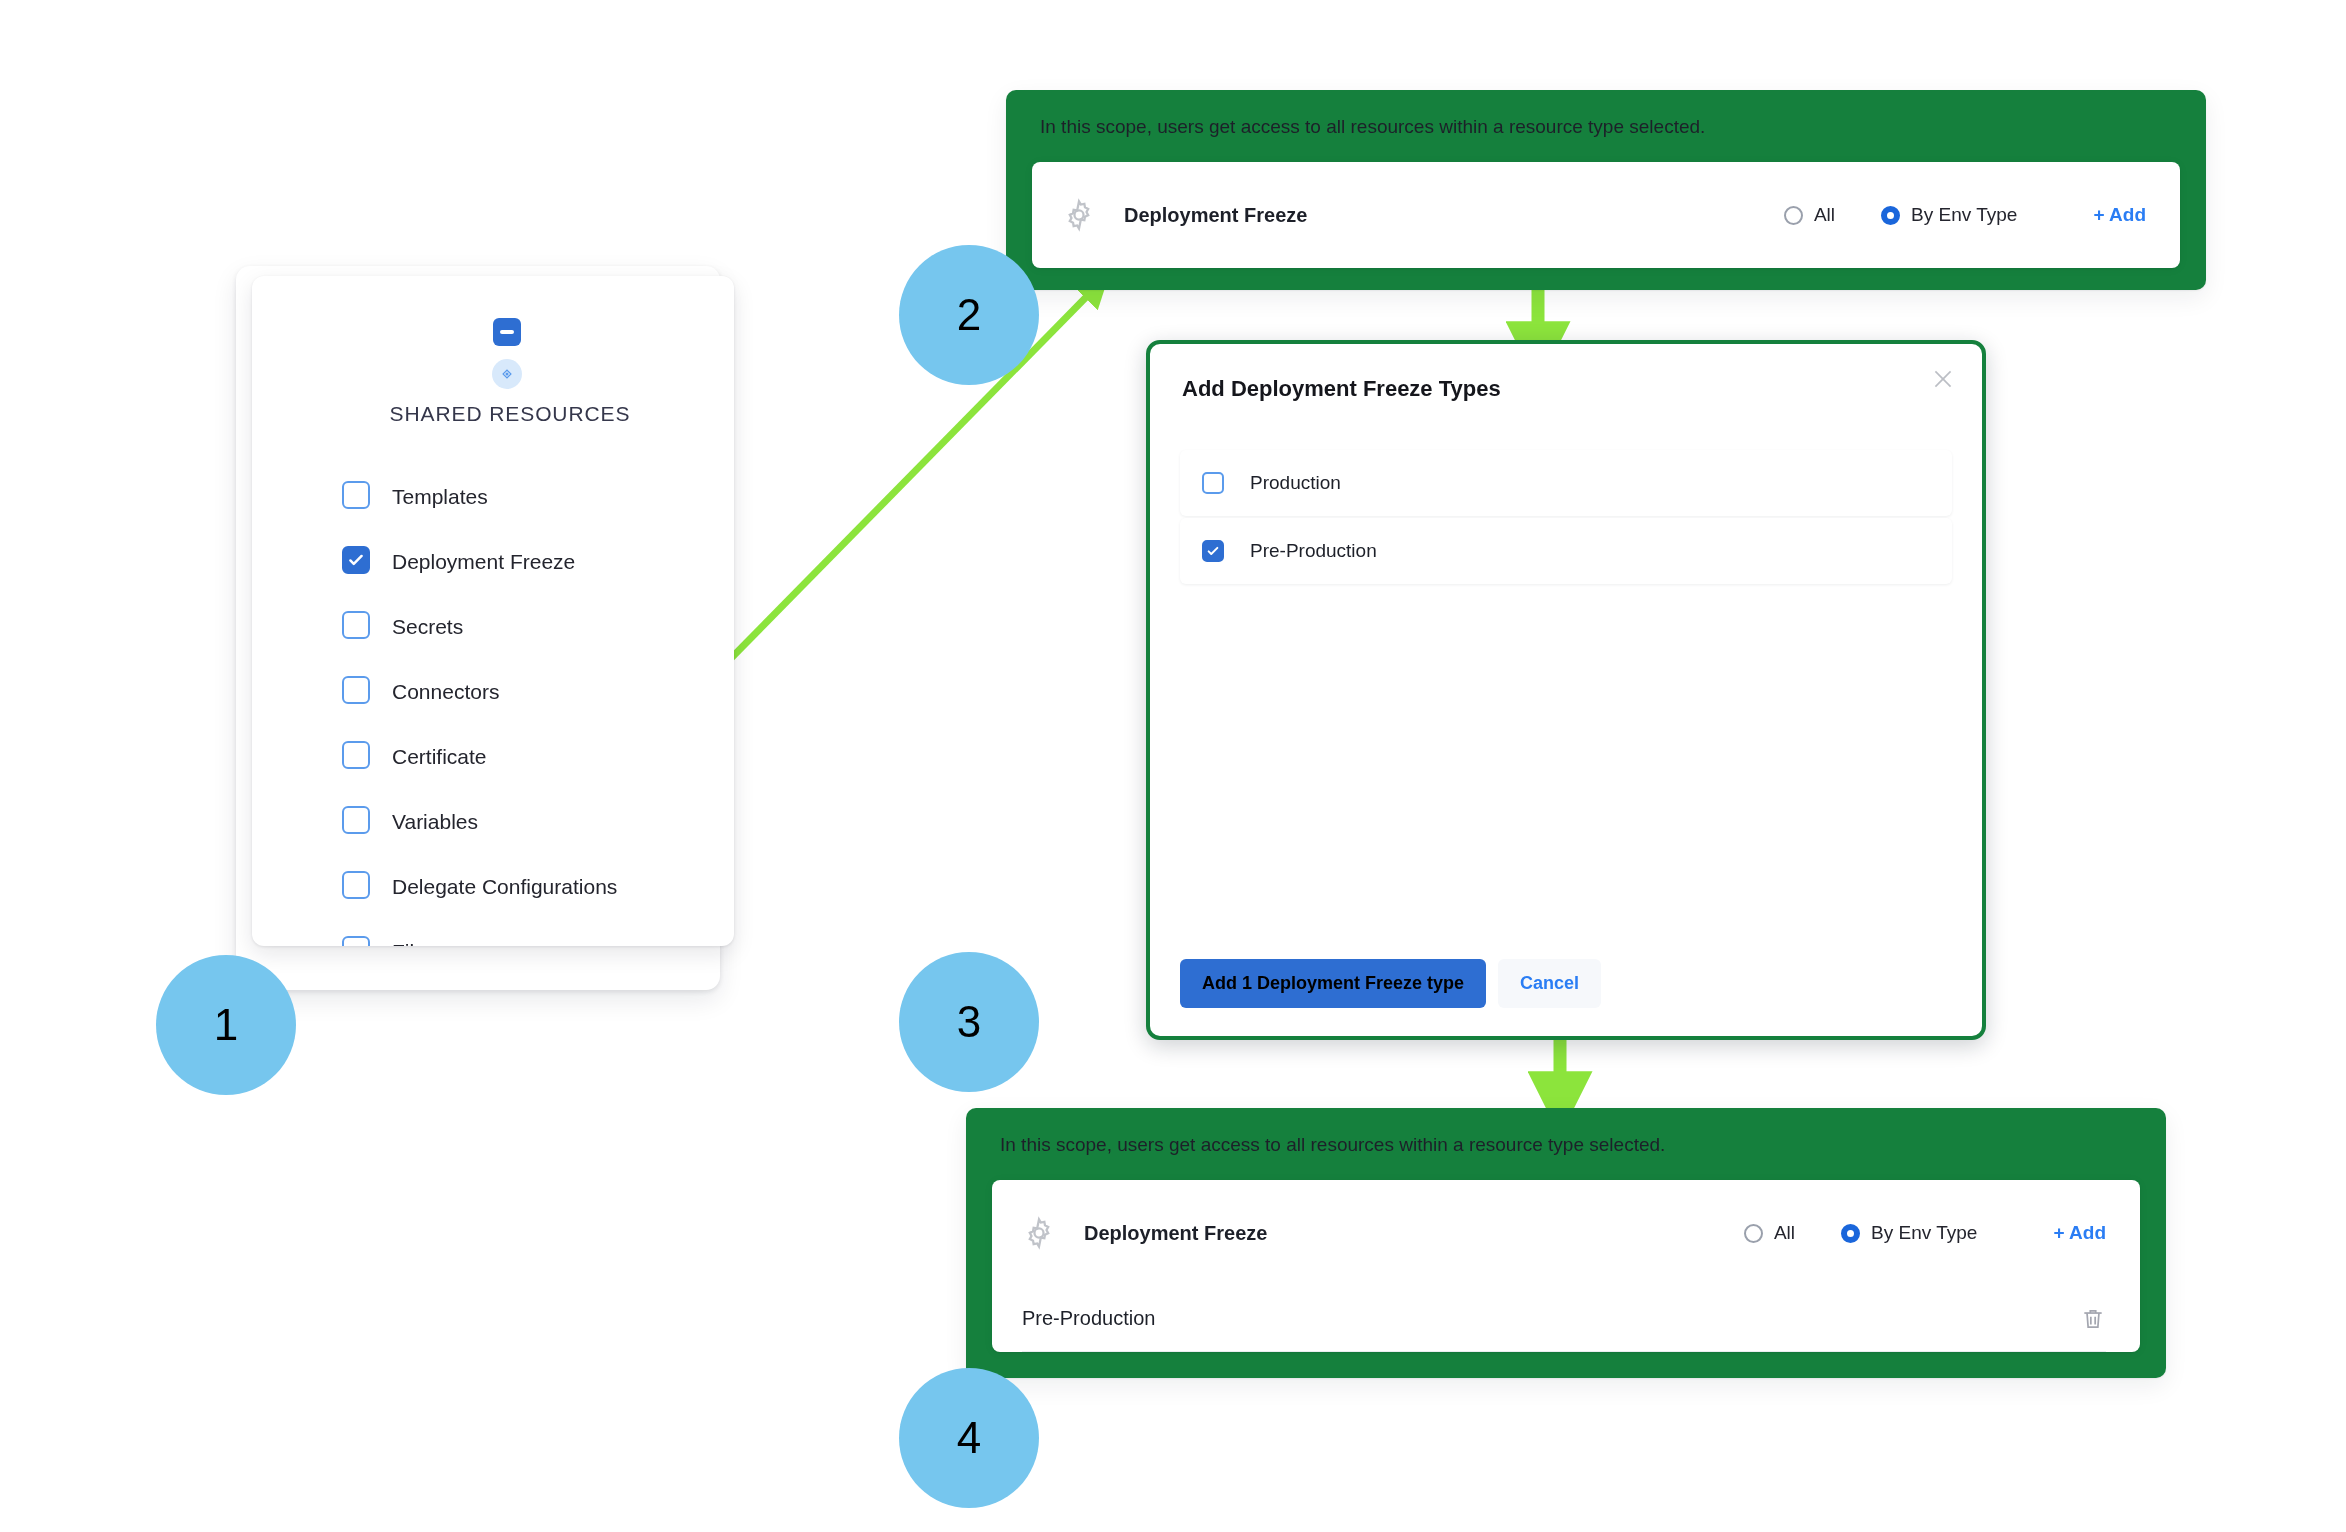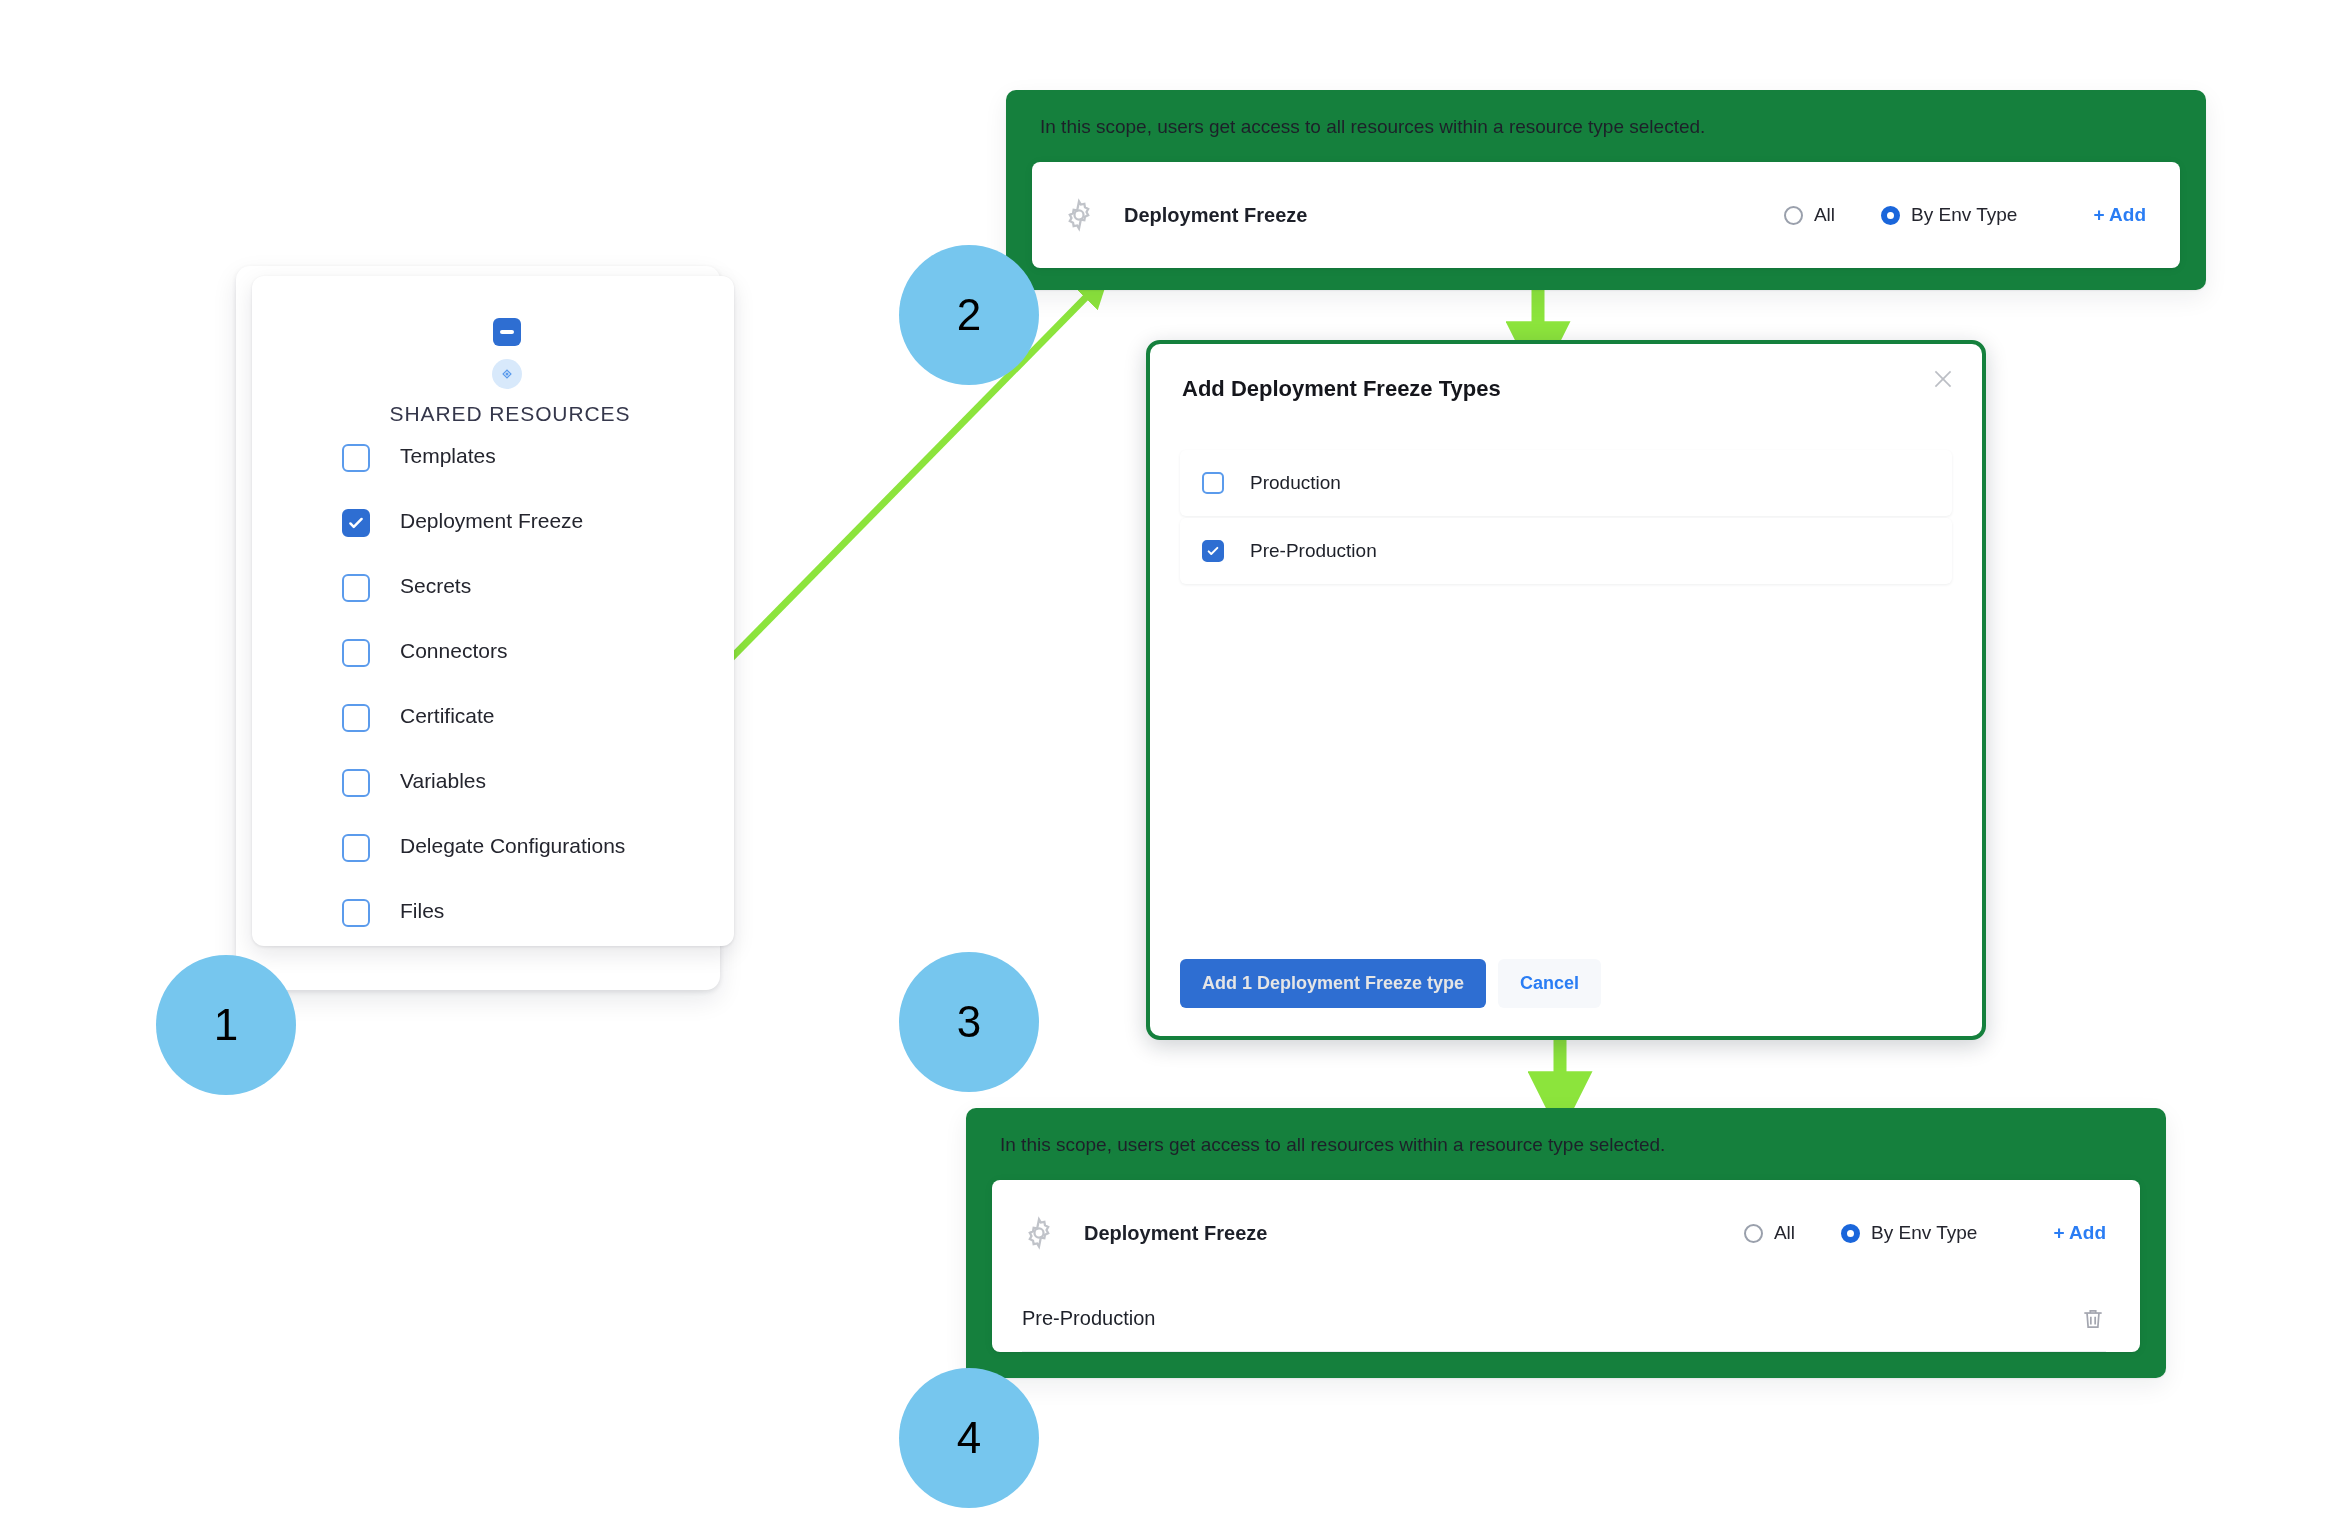--- a/index.html
+++ b/index.html
@@ -43,21 +43,21 @@
   .minus-box i { display: block; width: 14px; height: 3.5px; background: #fff; border-radius: 2px; }
   .res-badge {
     width: 30px; height: 30px; border-radius: 50%;
     background: #D8E9FB; display: flex; align-items: center; justify-content: center;
   }
   .sr-title {
     font-size: 21px; letter-spacing: .9px; color: #35374B; font-weight: 500;
     margin-left: 6px;
   }
   .sr-list { margin-top: 18px; }
-  .sr-item { display: flex; align-items: flex-start; gap: 30px; height: 65px; padding-left: 90px; }
+  .sr-item { display: flex; align-items: flex-end; gap: 22px; height: 65px; padding-left: 90px; }
   .cb {
     width: 28px; height: 28px; border-radius: 6px;
     border: 2px solid #5B9BEC; background: #fff; flex: none;
     display: flex; align-items: center; justify-content: center;
   }
   .cb.on { background: #2E6ED2; border-color: #2E6ED2; }
   .cb.on svg { display: block; }
   .cb svg { display: none; }
   .sr-label { font-size: 21px; color: #24252E; }
 
@@ -139,21 +139,21 @@
     width: 22px; height: 22px; border-radius: 5px;
     border: 2px solid #5B9BEC; background: #fff; flex: none;
     display: flex; align-items: center; justify-content: center;
   }
   .cb-sm.on { background: #2E6ED2; border-color: #2E6ED2; }
   .cb-sm svg { display: none; }
   .cb-sm.on svg { display: block; }
   .opt-label { font-size: 19px; color: #1D2029; }
   #modal-footer { position: absolute; left: 30px; bottom: 28px; display: flex; align-items: center; gap: 12px; }
   #btn-add {
-    background: #2E6ED2; color: #e5e5e5; font-size: 18px; font-weight: 700;
+    background: #2E6ED2; color: #000000; font-size: 18px; font-weight: 700;
     border: none; border-radius: 6px; padding: 14px 22px; cursor: pointer;
     font-family: "Liberation Sans", sans-serif;
   }
   #btn-cancel {
     background: #F6F8FB; color: #2A7DF4; font-size: 18px; font-weight: 700;
     border: none; border-radius: 6px; padding: 14px 22px; cursor: pointer;
     font-family: "Liberation Sans", sans-serif;
   }
 
   

